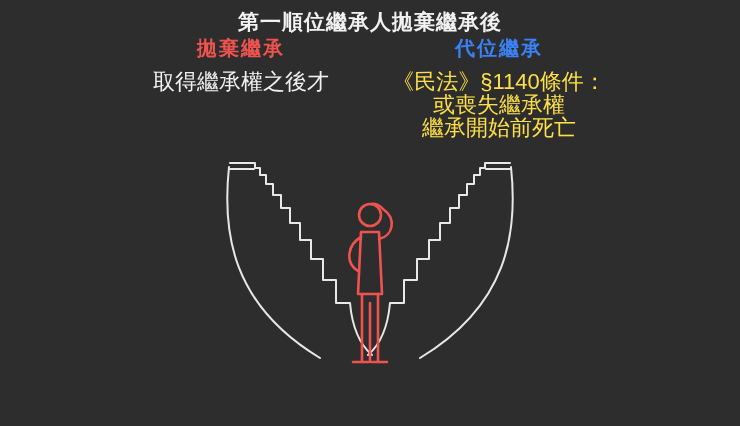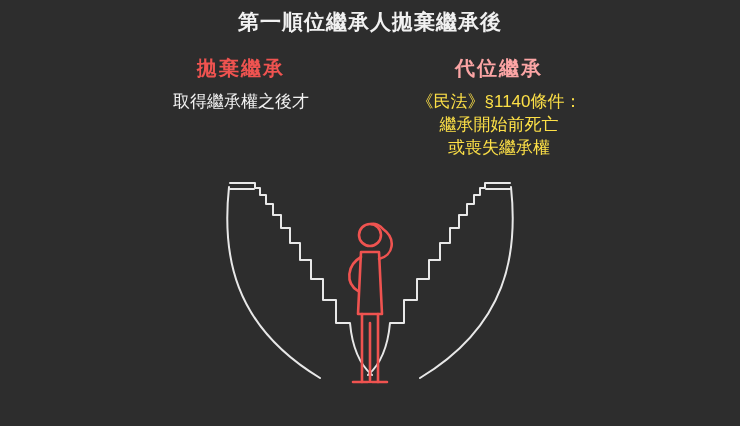--- a/index.html
+++ b/index.html
@@ -10,27 +10,27 @@
   .page{
     width:740px;height:426px;
     display:flex;flex-direction:column;align-items:center;
     box-sizing:border-box;padding-top:8px;
   }
   .title{
     text-align:right;font-size:21px;font-weight:bold;
     line-height:27px;letter-spacing:1px;
   }
   .columns{
-    display:flex;justify-content:center;margin-top:20px;width:100%;gap:28px;
+    display:flex;justify-content:center;margin-top:0;width:100%;gap:28px;
   }
   .col{width:230px;text-align:center;}
   .col-heading{
     font-size:20px;font-weight:bold;letter-spacing:2px;margin-bottom:8px;
   }
-  .col-body{font-size:17px;line-height:23px;}
+  .col-body{font-size:22px;line-height:23px;}
   .illustration{margin-top:14px;}
   .stairs{
     stroke:var(--stair-color,#e8e8e8);fill:none;stroke-width:2;
     stroke-linejoin:round;stroke-linecap:round;
   }
   .person{
     stroke:var(--person-color,#ef5350);fill:none;stroke-width:2.6;
     stroke-linejoin:round;stroke-linecap:round;
   }
 </style>
@@ -45,25 +45,25 @@
 
   <div class="columns">
     <div class="col">
       <div class="col-heading" style="color: rgb(239, 83, 80);">拋棄繼承</div>
       <div class="col-body" style="color: rgb(241, 241, 241);">
         <div>取得繼承權之後才</div>
       </div>
     </div>
 
     <div class="col">
-      <div class="col-heading" style="color: #fca5a5;">代位繼承</div>
+      <div class="col-heading" style="color: #3b82f6;">代位繼承</div>
       <div class="col-body" style="color: #fde047;">
         <div>《民法》§1140條件：</div>
+        <div>或喪失繼承權</div>
         <div>繼承開始前死亡</div>
-        <div>或喪失繼承權</div>
       </div>
     </div>
   </div>
 
   <div class="illustration">
     <svg width="320" height="214" viewBox="0 0 320 214">
 
       <path class="stairs" d="M20,10 h25 v5 h5 v7 h6 v9 h7 v11 h8 v13 h9 v15 h10 v17 h11 v19 h12 v21 h13 v23 h14 c2,22 8,40 22,52"></path>
       <path class="stairs" d="M20,16 h24"></path>
       <path class="stairs" d="M19,14 C12,80 22,152 110,205"></path>

